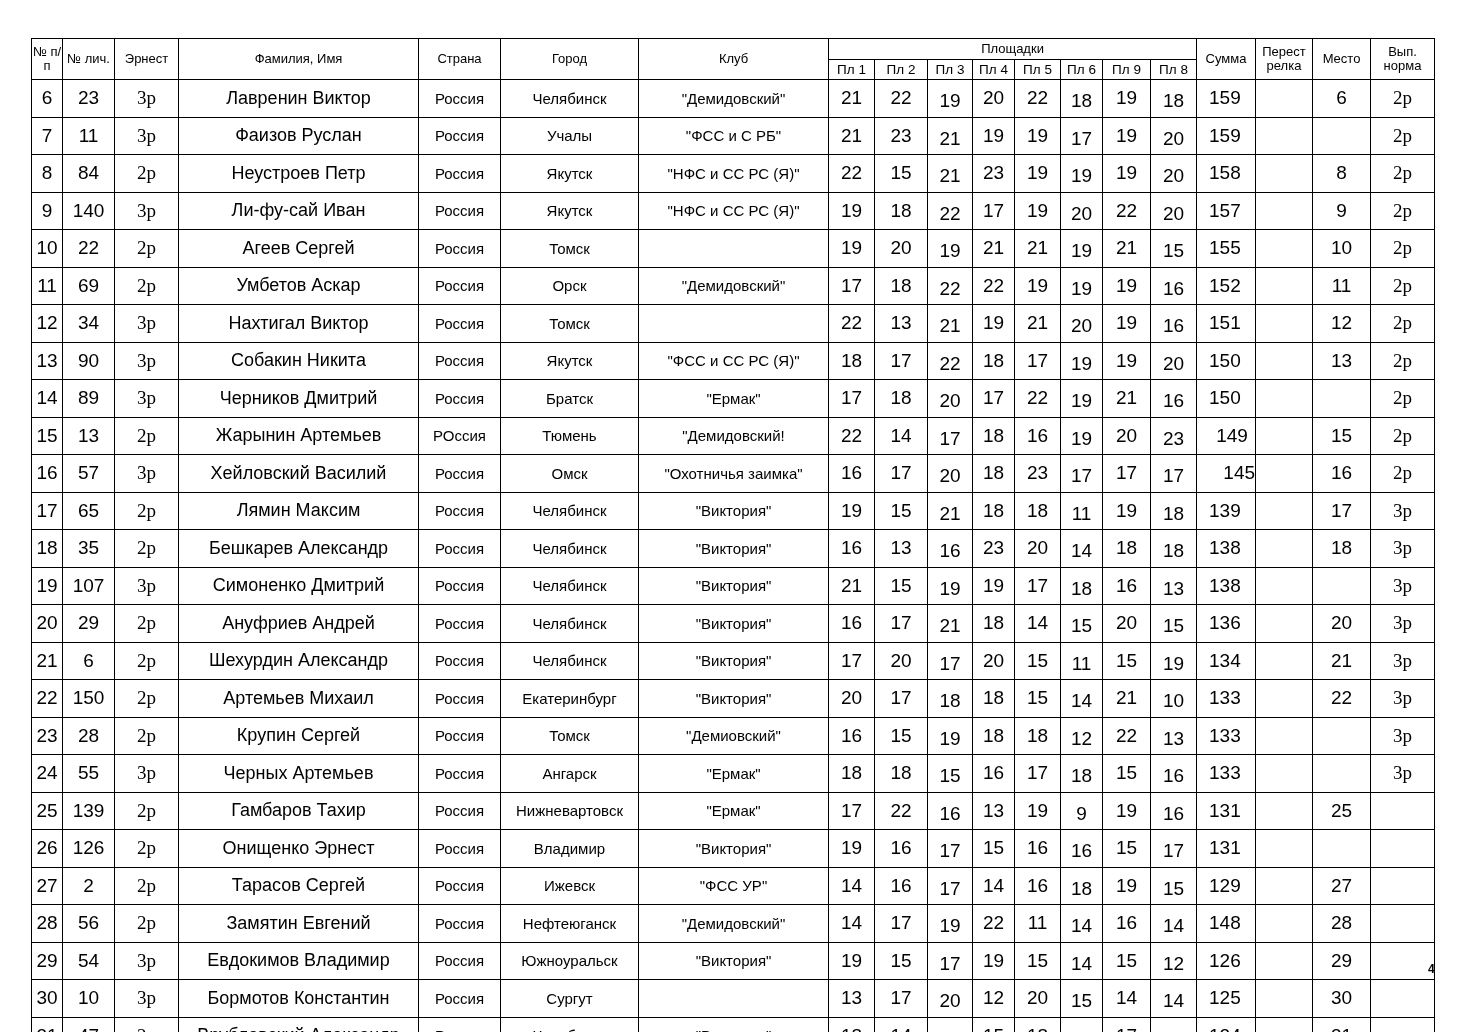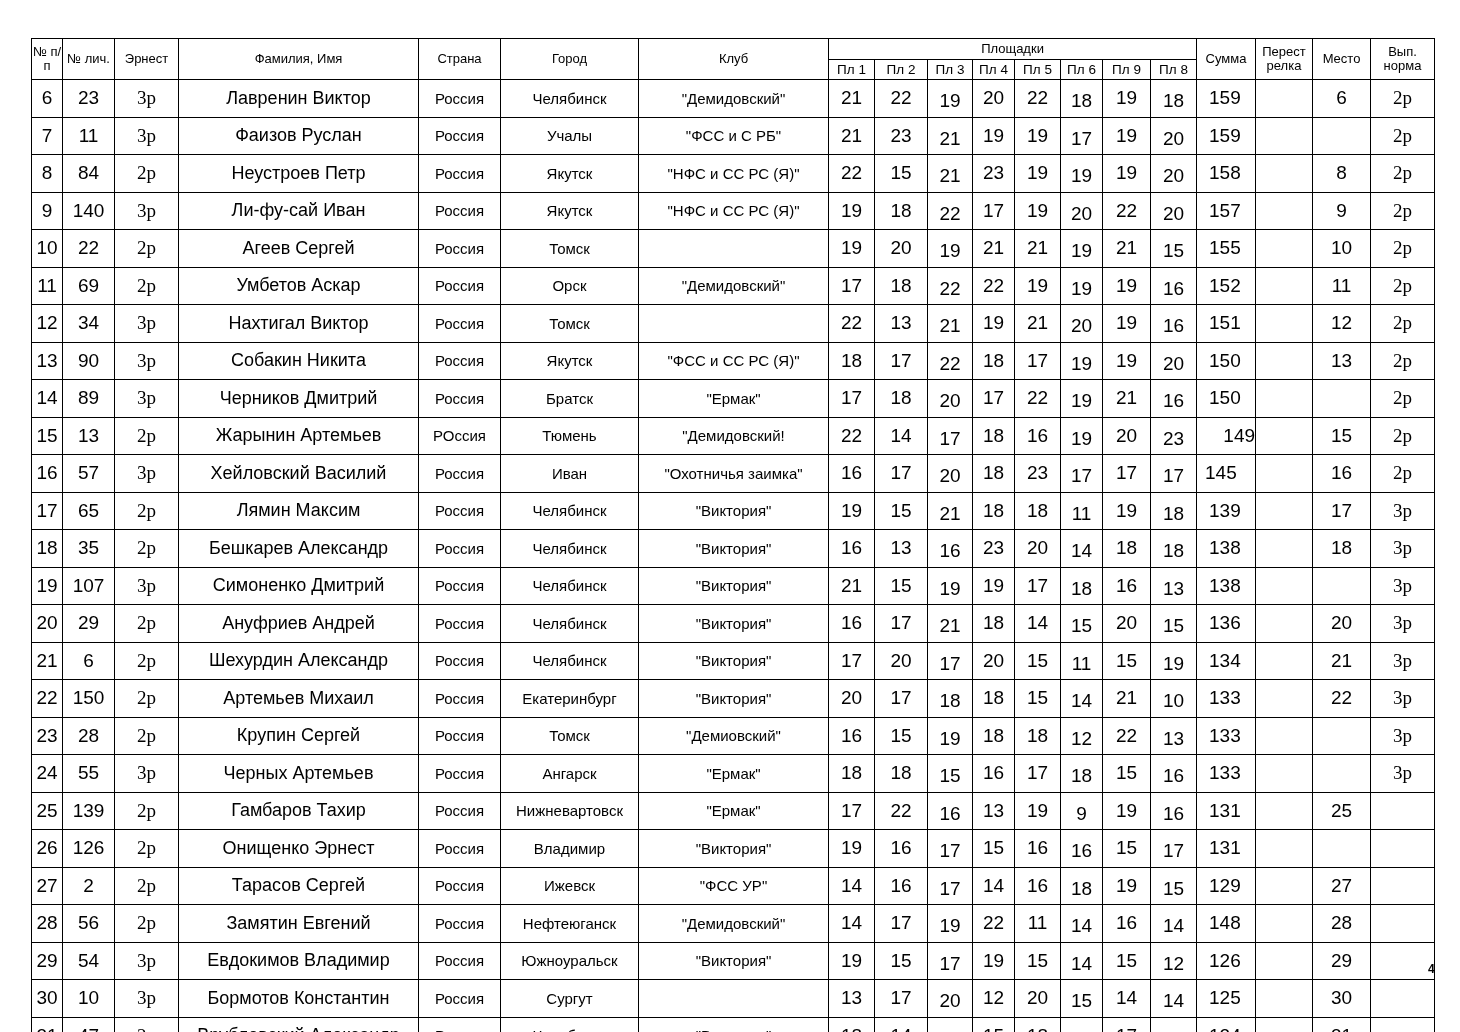--- a/index.html
+++ b/index.html
@@ -271,42 +271,42 @@
         <td class="small">Тюмень</td>
         <td class="small">"Демидовский!</td>
         <td class="num">22</td>
         <td class="num">14</td>
         <td class="num" style="padding-top: 6px;">17</td>
         <td class="num">18</td>
         <td class="num">16</td>
         <td class="num" style="padding-top: 6px;">19</td>
         <td class="num">20</td>
         <td class="num" style="padding-top: 6px;">23</td>
-        <td class="num" style="text-align: right; padding-left: 12px;">149</td>
+        <td class="num" style="text-align: center; padding-left: 12px;">149</td>
         <td class="num"></td>
         <td class="num">15</td>
         <td class="rank">2р</td>
       </tr>
       <tr>
         <td class="num">16</td>
         <td class="num">57</td>
         <td class="rank">3р</td>
         <td class="name">Хейловский Василий</td>
         <td class="small">Россия</td>
-        <td class="small">Иван</td>
+        <td class="small">Омск</td>
         <td class="small">"Охотничья заимка"</td>
         <td class="num">16</td>
         <td class="num">17</td>
         <td class="num" style="padding-top: 6px;">20</td>
         <td class="num">18</td>
         <td class="num">23</td>
         <td class="num" style="padding-top: 6px;">17</td>
         <td class="num">17</td>
         <td class="num" style="padding-top: 6px;">17</td>
-        <td class="num" style="text-align: left; padding-left: 8px;">145</td>
+        <td class="num" style="text-align: right; padding-left: 8px;">145</td>
         <td class="num"></td>
         <td class="num">16</td>
         <td class="rank">2р</td>
       </tr>
       <tr>
         <td class="num">17</td>
         <td class="num">65</td>
         <td class="rank">2р</td>
         <td class="name">Лямин Максим</td>
         <td class="small">Россия</td>

